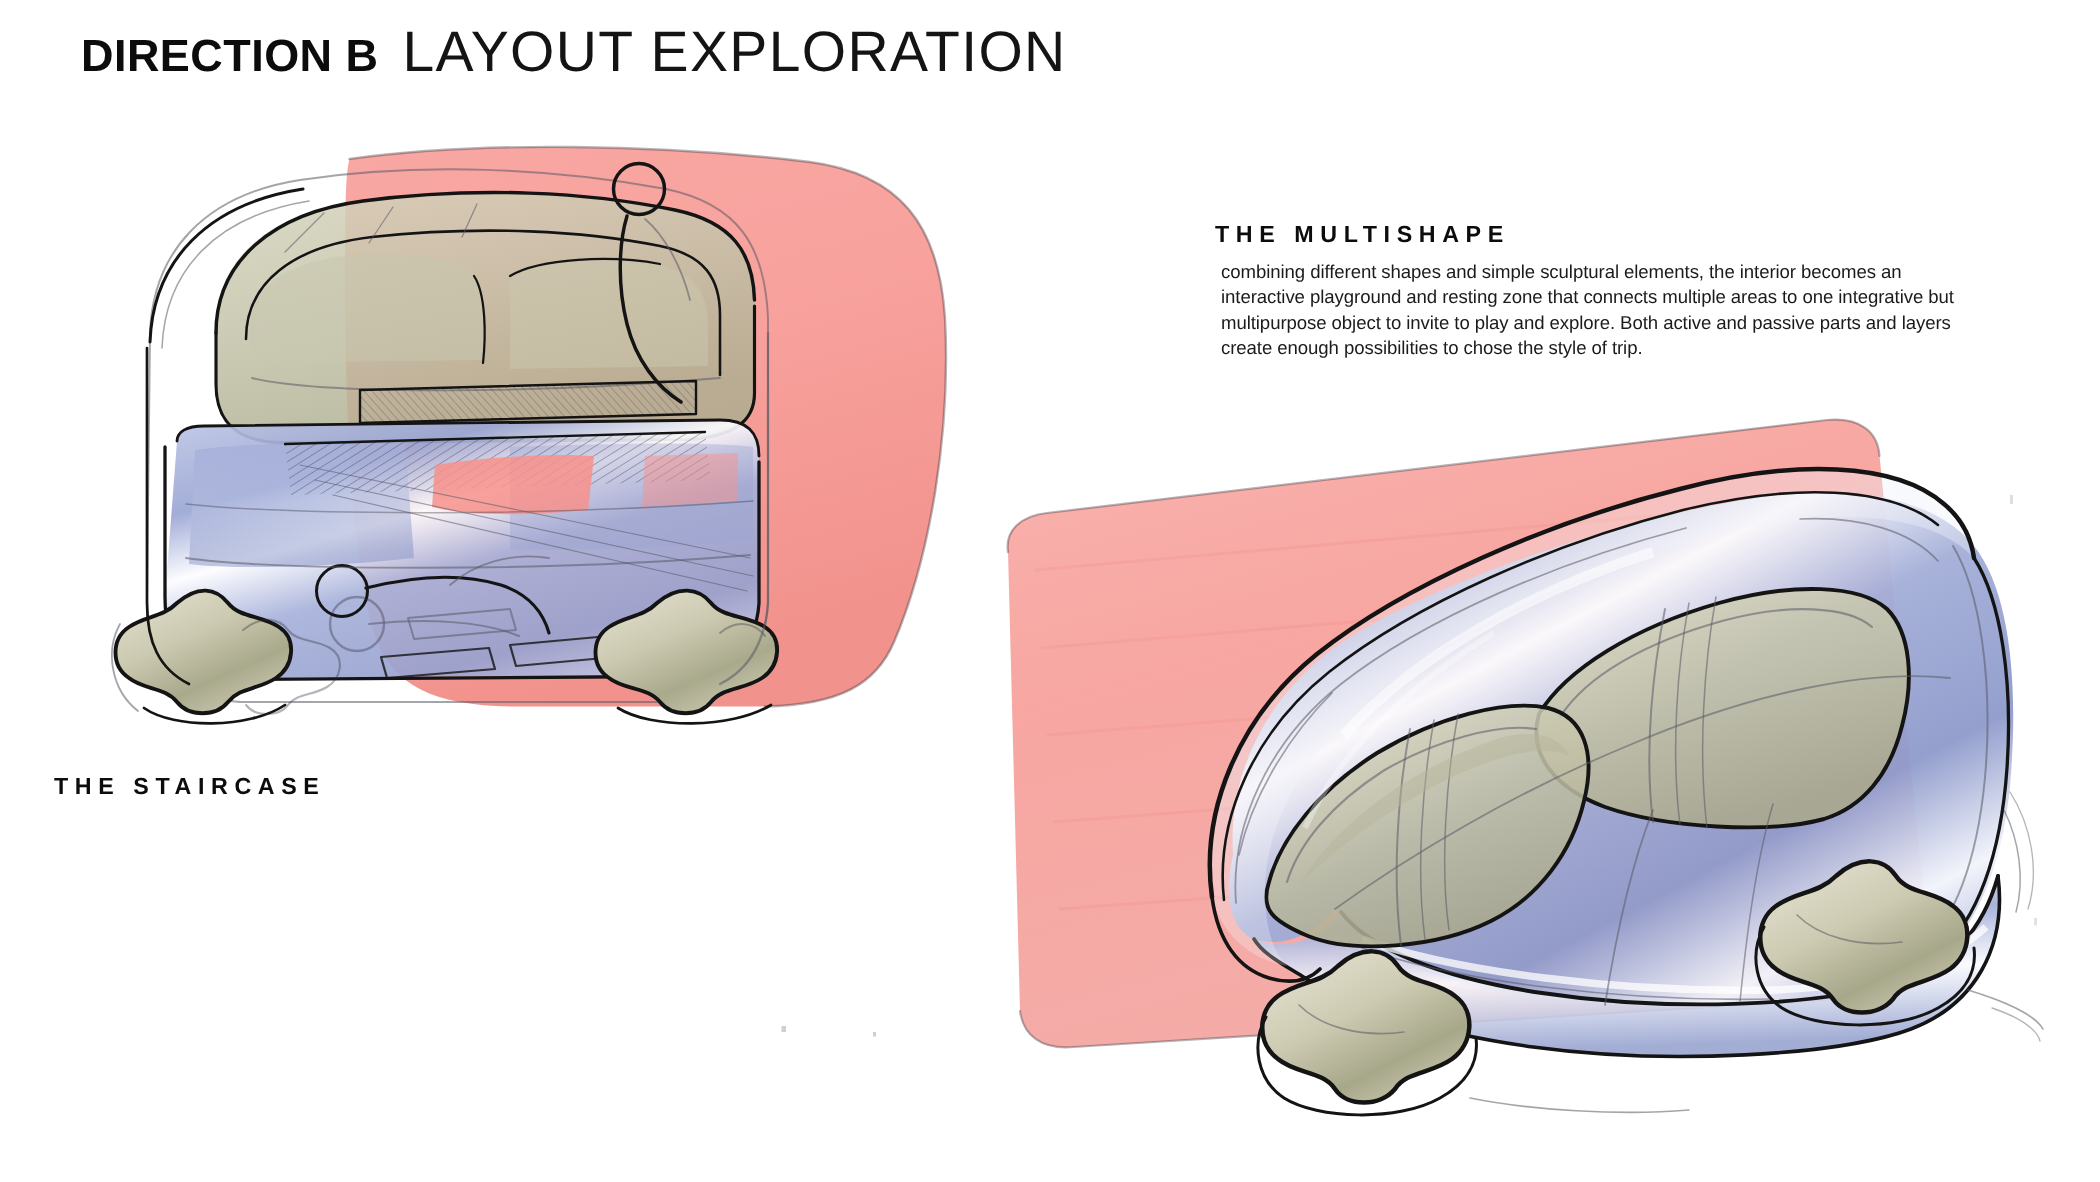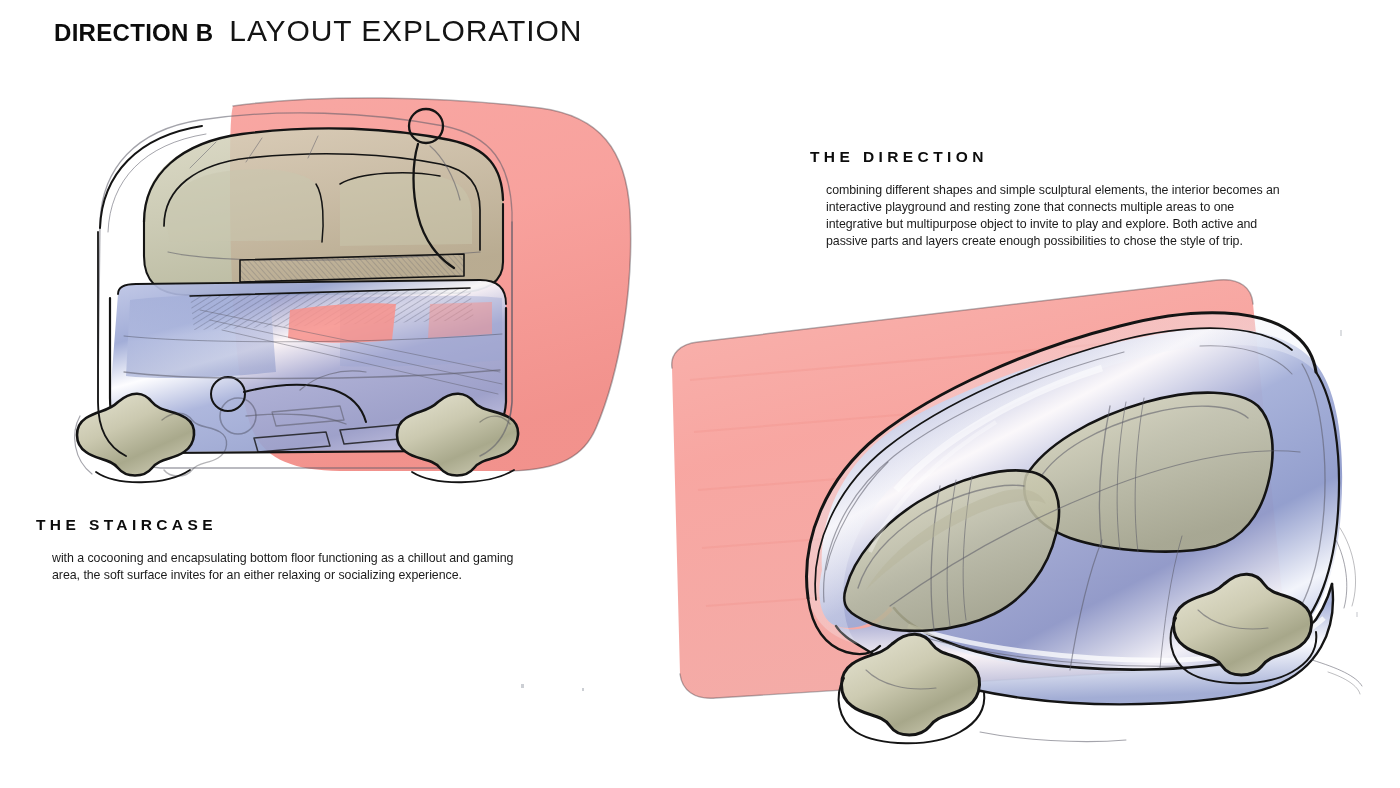--- a/index.html
+++ b/index.html
@@ -22,27 +22,27 @@
   #page-header {
     position: absolute;
     left: 54px;
     top: 14px;
     display: flex;
     align-items: baseline;
     gap: 16px;
     white-space: nowrap;
   }
   .title-strong {
-    font-size: 24px;
+    font-size: 30px;
     font-weight: 700;
     letter-spacing: 0.3px;
     color: #0c0c0c;
   }
   .title-light {
-    font-size: 30px;
+    font-size: 38px;
     font-weight: 300;
     letter-spacing: 0.9px;
     color: #141414;
   }
 
   
   .caption-block {
     position: absolute;
   }
   .caption-heading {
@@ -54,21 +54,21 @@
     white-space: nowrap;
   }
   .caption-body {
     font-size: 12.4px;
     font-weight: 400;
     line-height: 1.38;
     color: #1b1b1b;
     margin: 0;
     letter-spacing: -0.05px;
   }
-  .caption-body p { margin: 16px; }
+  .caption-body p { margin: 4px; }
 
   #caption-staircase {
     left: 36px;
     top: 516px;
     width: 520px;
   }
   #caption-multishape {
     left: 810px;
     top: 148px;
     width: 500px;
@@ -444,26 +444,25 @@
       <path d="M340 492 C 380 500, 440 504, 486 500" class="ink-hair" stroke-width="1.1"></path>
       <path d="M672 420 C 698 428, 716 436, 722 446" class="ink-hair" stroke-width="1"></path>
       <path d="M688 432 C 706 438, 718 446, 720 454" class="ink-fade" stroke-width=".9"></path>
     </g>
   </svg>
 </div>
 
 <div class="caption-block" id="caption-staircase">
   <h2 class="caption-heading">THE STAIRCASE</h2>
   <div class="caption-body">
-    <p>with a cocooning and encapsulating bottom floor functioning as a chillout and gaming area, the soft surface invites for an either relaxing or socializing experience.</p>
   </div>
 </div>
 
 <div class="caption-block" id="caption-multishape">
-  <h2 class="caption-heading">THE DIRECTION</h2>
+  <h2 class="caption-heading">THE MULTISHAPE</h2>
   <div class="caption-body">
     <p>combining different shapes and simple sculptural elements, the interior becomes an interactive playground and resting zone that connects multiple areas to one integrative but multipurpose object to invite to play and explore.  Both active and passive parts and layers create enough possibilities to chose the style of trip.</p>
   </div>
 </div>
 
 <div class="speck" style="left:521px;top:684px;width:3px;height:4px;"></div>
 <div class="speck" style="left:582px;top:688px;width:2px;height:3px;"></div>
 <div class="speck" style="left:1340px;top:330px;width:2px;height:6px;opacity:.35;"></div>
 <div class="speck" style="left:1356px;top:612px;width:2px;height:5px;opacity:.3;"></div>
 

